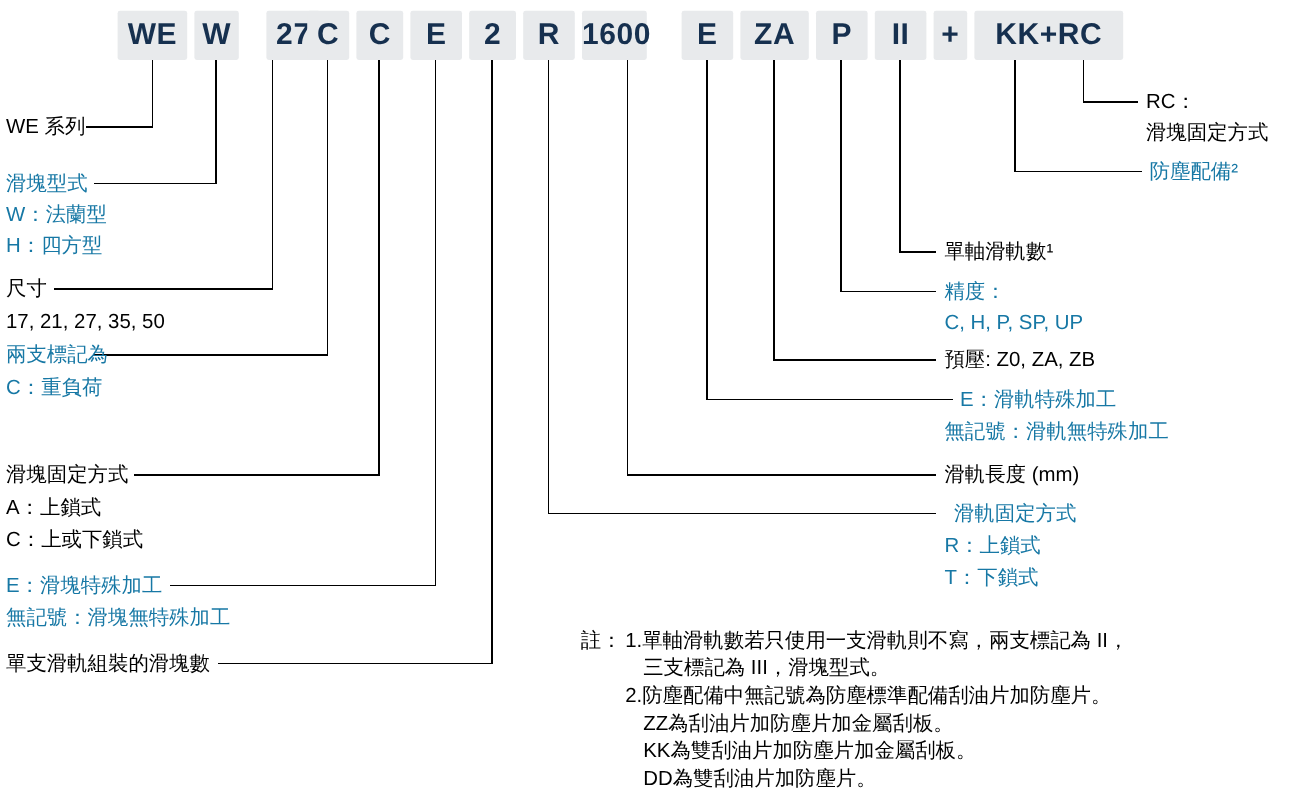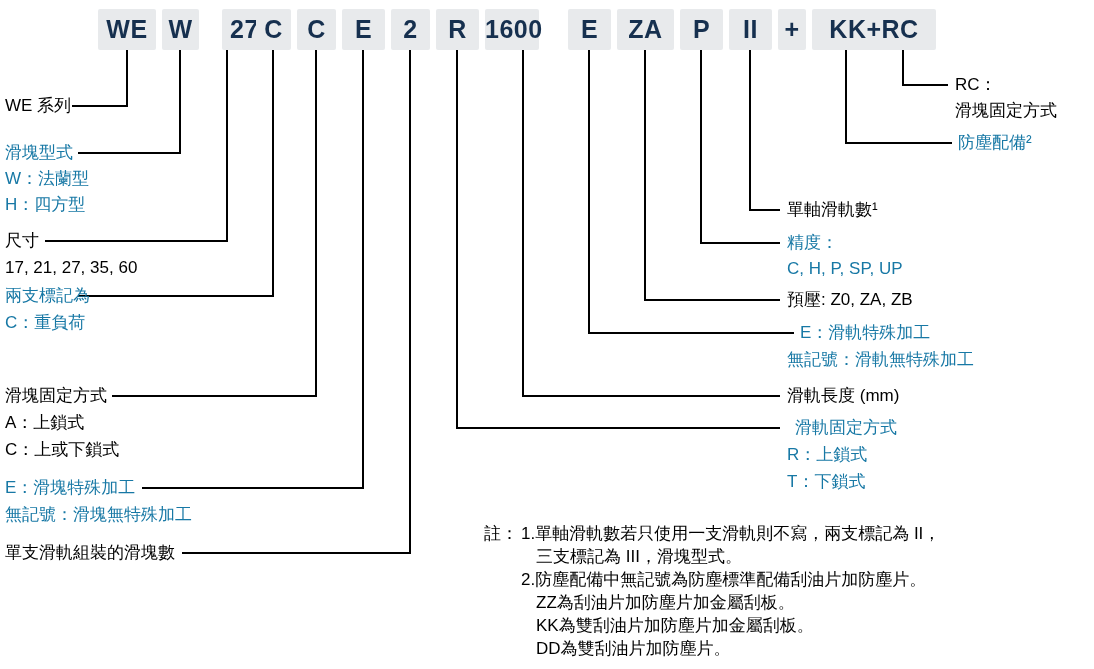--- a/index.html
+++ b/index.html
@@ -76,21 +76,21 @@
     <span class="seg" style="left:812px;width:124px">KK+RC</span>
   </div>
 
   <div class="lbl black" style="left:5px;top:96px">WE 系列</div>
 
   <div class="lbl blue" style="left:5px;top:143px">滑塊型式</div>
   <div class="lbl blue" style="left:5px;top:169px">W：法蘭型</div>
   <div class="lbl blue" style="left:5px;top:195px">H：四方型</div>
 
   <div class="lbl black" style="left:5px;top:231px">尺寸</div>
-  <div class="lbl black" style="left:5px;top:258px">17, 21, 27, 35, 60</div>
+  <div class="lbl black" style="left:5px;top:258px">17, 21, 27, 35, 50</div>
 
   <div class="lbl blue" style="left:5px;top:286px">兩支標記為</div>
   <div class="lbl blue" style="left:5px;top:313px">C：重負荷</div>
 
   <div class="lbl black" style="left:5px;top:386px">滑塊固定方式</div>
   <div class="lbl black" style="left:5px;top:413px">A：上鎖式</div>
   <div class="lbl black" style="left:5px;top:440px">C：上或下鎖式</div>
 
   <div class="lbl blue" style="left:5px;top:478px">E：滑塊特殊加工</div>
   <div class="lbl blue" style="left:5px;top:505px">無記號：滑塊無特殊加工</div>

